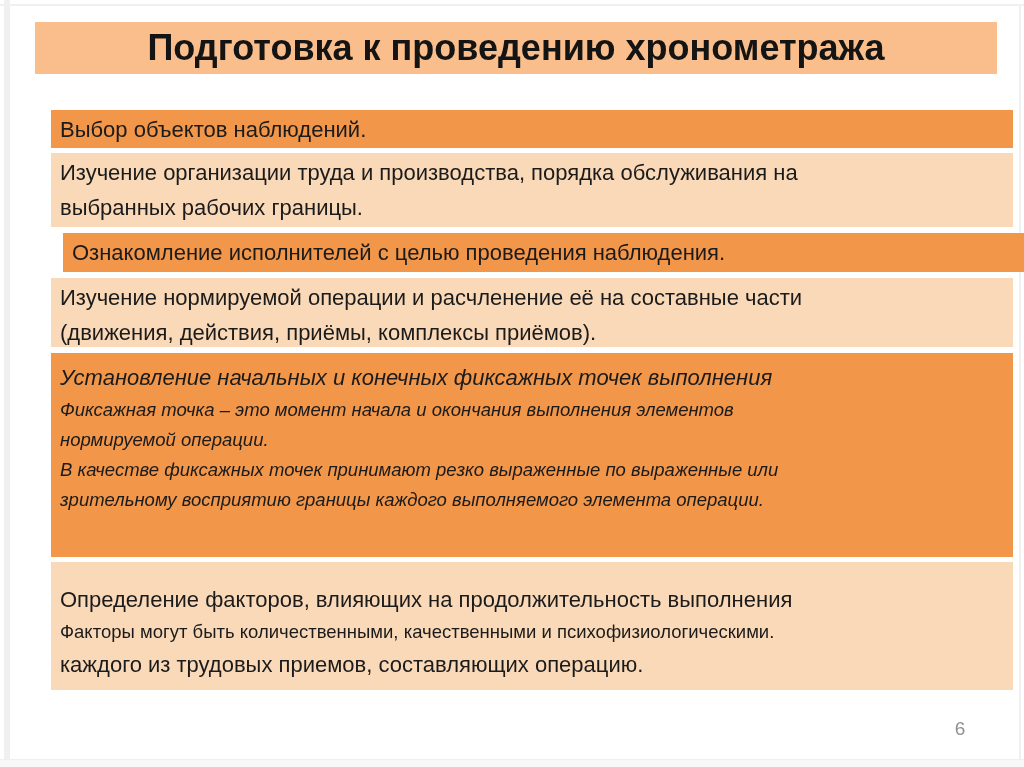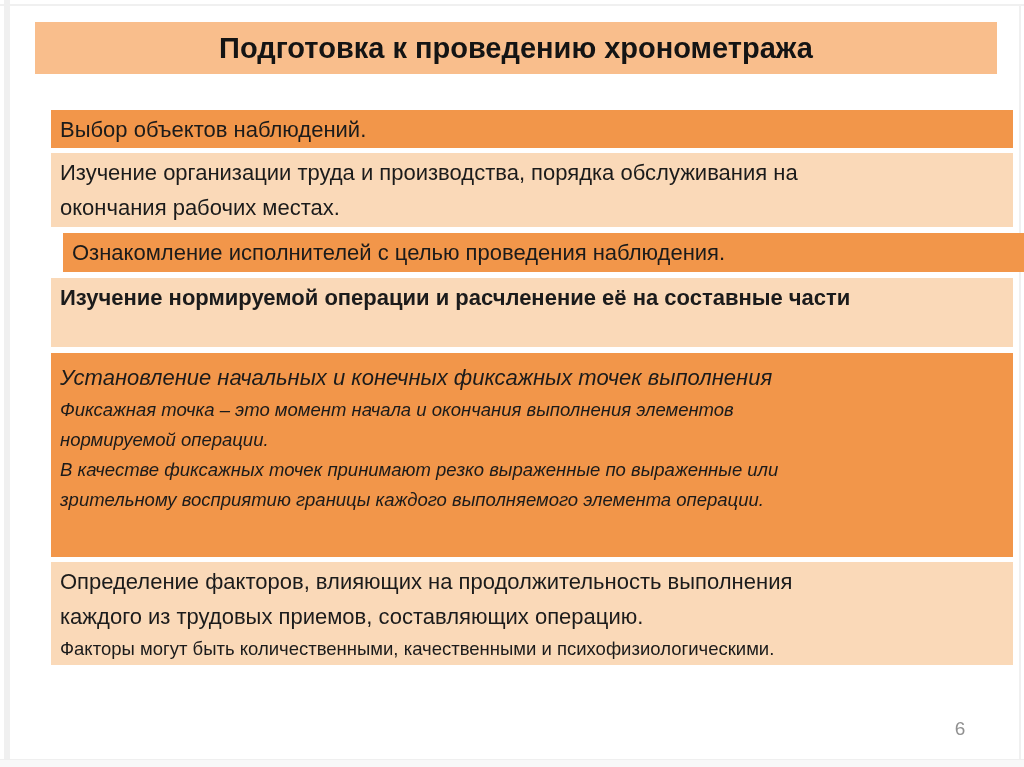--- a/index.html
+++ b/index.html
@@ -25,21 +25,21 @@
   .title-box {
     position: absolute;
     left: 35px; top: 22px;
     width: 962px; height: 52px;
     background: var(--title-bg, #f9be8c);
     display: flex;
     align-items: center;
     justify-content: center;
   }
   .title-text {
-    font-size: 29px;
+    font-size: 36px;
     font-weight: bold;
     color: #141414;
     letter-spacing: 0;
     white-space: nowrap;
   }
 
   .row {
     position: absolute;
     left: 51px;
     width: 962px;
@@ -55,23 +55,23 @@
   .ln {
     white-space: nowrap;
     color: #1b1b1b;
   }
   .ln.big   { font-size: 22px;   line-height: 35px; }
   .ln.small { font-size: 18.5px; line-height: 30px; }
 
   .r1 { top: 110px; height: 38px; }
   .r2 { top: 153px; height: 74px; padding-top: 2px; padding-left: 9px; }
   .r3 { top: 233px; height: 39px; margin-left: 12px; }
-  .r4 { top: 278px; height: 69px; padding-top: 2px; font-weight: bold; }
+  .r4 { top: 278px; height: 69px; padding-top: 2px; }
   .r5 { top: 353px; height: 204px; padding-top: 7px; font-style: italic; }
-  .r6 { top: 562px; height: 103px; padding-top: 2px; }
+  .r6 { top: 562px; height: 128px; padding-top: 20px; }
 
   .page-number {
     position: absolute;
     left: 940px; top: 718px;
     width: 40px;
     text-align: center;
     font-size: 19px;
     color: var(--page-num, #909090);
   }
 </style>
@@ -88,40 +88,41 @@
   <div class="title-box">
     <span class="title-text">Подготовка к проведению хронометража</span>
   </div>
 
   <div class="row dark r1 center">
     <div class="ln big">Выбор объектов наблюдений.</div>
   </div>
 
   <div class="row light r2">
     <div class="ln big">Изучение организации труда и производства, порядка обслуживания на</div>
-    <div class="ln big">окончания рабочих местах.</div>
+    <div class="ln big">выбранных рабочих границы.</div>
   </div>
 
   <div class="row dark r3 center">
     <div class="ln big">Ознакомление исполнителей с целью проведения наблюдения.</div>
   </div>
 
   <div class="row light r4">
     <div class="ln big">Изучение нормируемой операции и расчленение её на составные части</div>
+    <div class="ln big">(движения, действия, приёмы, комплексы приёмов).</div>
   </div>
 
   <div class="row dark r5">
     <div class="ln big">Установление начальных и конечных фиксажных точек выполнения</div>
     <div class="ln small">Фиксажная точка – это момент начала и окончания выполнения элементов</div>
     <div class="ln small">нормируемой операции.</div>
     <div class="ln small">В качестве фиксажных точек принимают резко выраженные по выраженные или</div>
     <div class="ln small">зрительному восприятию границы каждого выполняемого элемента операции.</div>
   </div>
 
   <div class="row light r6">
     <div class="ln big">Определение факторов, влияющих на продолжительность выполнения</div>
+    <div class="ln small">Факторы могут быть количественными, качественными и психофизиологическими.</div>
     <div class="ln big">каждого из трудовых приемов, составляющих операцию.</div>
-    <div class="ln small">Факторы могут быть количественными, качественными и психофизиологическими.</div>
   </div>
 
   <div class="page-number">6</div>
 
 </div>
 
 </body></html>

